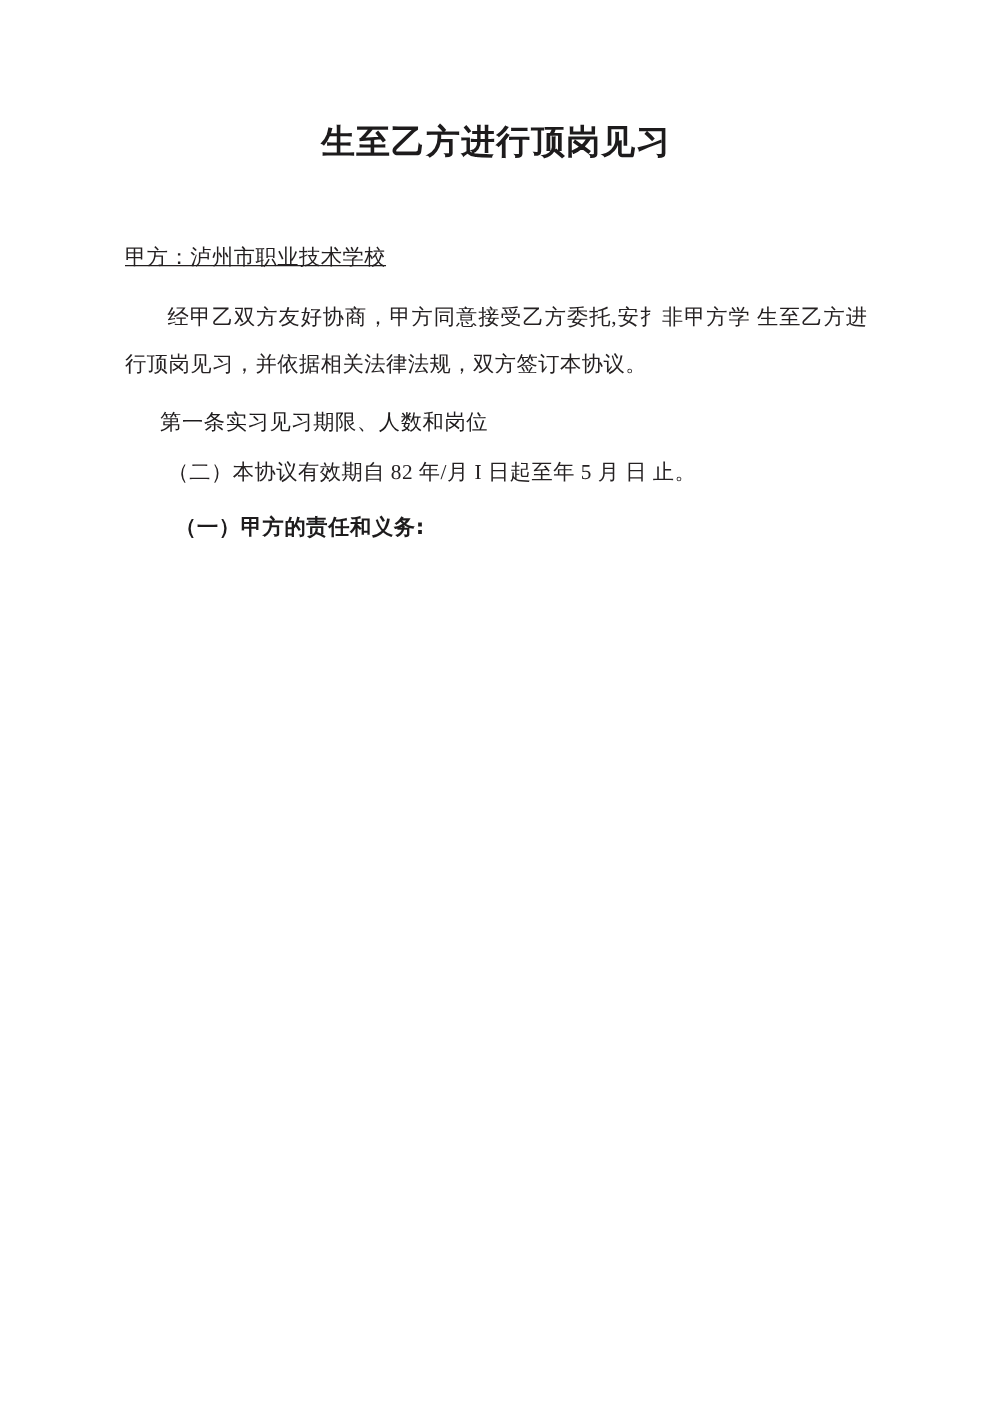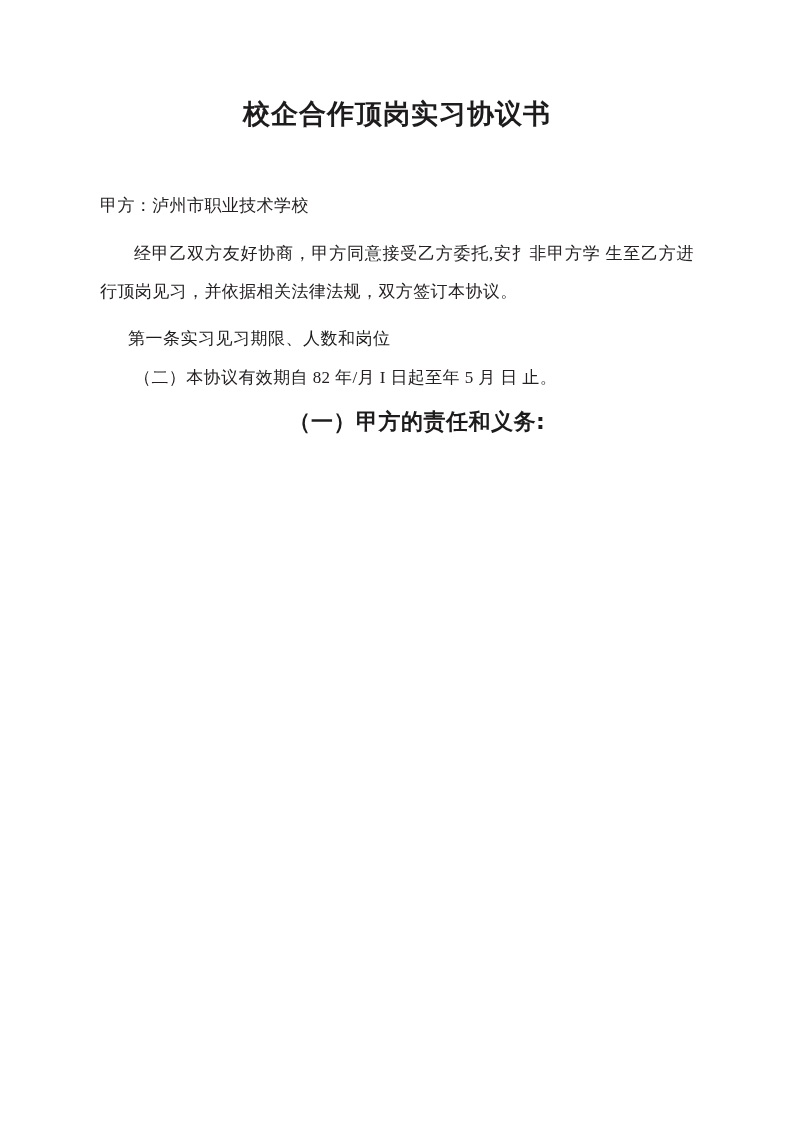--- a/index.html
+++ b/index.html
@@ -47,53 +47,53 @@
     text-align: justify;
     text-justify: inter-ideograph;
     color: #252122;
     letter-spacing: 0.4px;
   }
   .party {
     margin: 0 0 12px 0;
     font-size: 17px;
     line-height: 34px;
     letter-spacing: 0.4px;
+    text-decoration: underline;
   }
   .indent2 {
     text-indent: 34px;
   }
   .heading {
     font-family: "DejaVu Sans", "Liberation Sans", sans-serif;
     font-weight: normal;
     font-size: 17px;
     line-height: 38px;
     margin: 8px 0 2px 0;
     text-indent: 28px;
     letter-spacing: 0.5px;
     color: #1d1b1c;
   }
   .subheading {
     font-family: "DejaVu Sans", "Liberation Sans", sans-serif;
     font-weight: bold;
-    font-size: 22px;
+    font-size: 17px;
     line-height: 38px;
     margin: 4px 0 2px 0;
     text-indent: 40px;
     letter-spacing: 0.5px;
     color: #1d1b1c;
-    text-align: center;
   }
 </style>
 </head>
 <body>
 
 <div class="page">
   <div class="doc-body">
 
-    <h1 class="doc-title">校企合作顶岗实习协议书</h1>
+    <h1 class="doc-title">生至乙方进行顶岗见习</h1>
 
     <p class="party">甲方：泸州市职业技术学校</p>
 
     <p class="para indent2">经甲乙双方友好协商，甲方同意接受乙方委托,安扌非甲方学 生至乙方进行顶岗见习，并依据相关法律法规，双方签订本协议。</p>
 
     <h2 class="heading">第一条实习见习期限、人数和岗位</h2>
 
 
     <p class="para indent2">（二）本协议有效期自 82 年/月 I 日起至年 5 月 日 止。</p>
 

